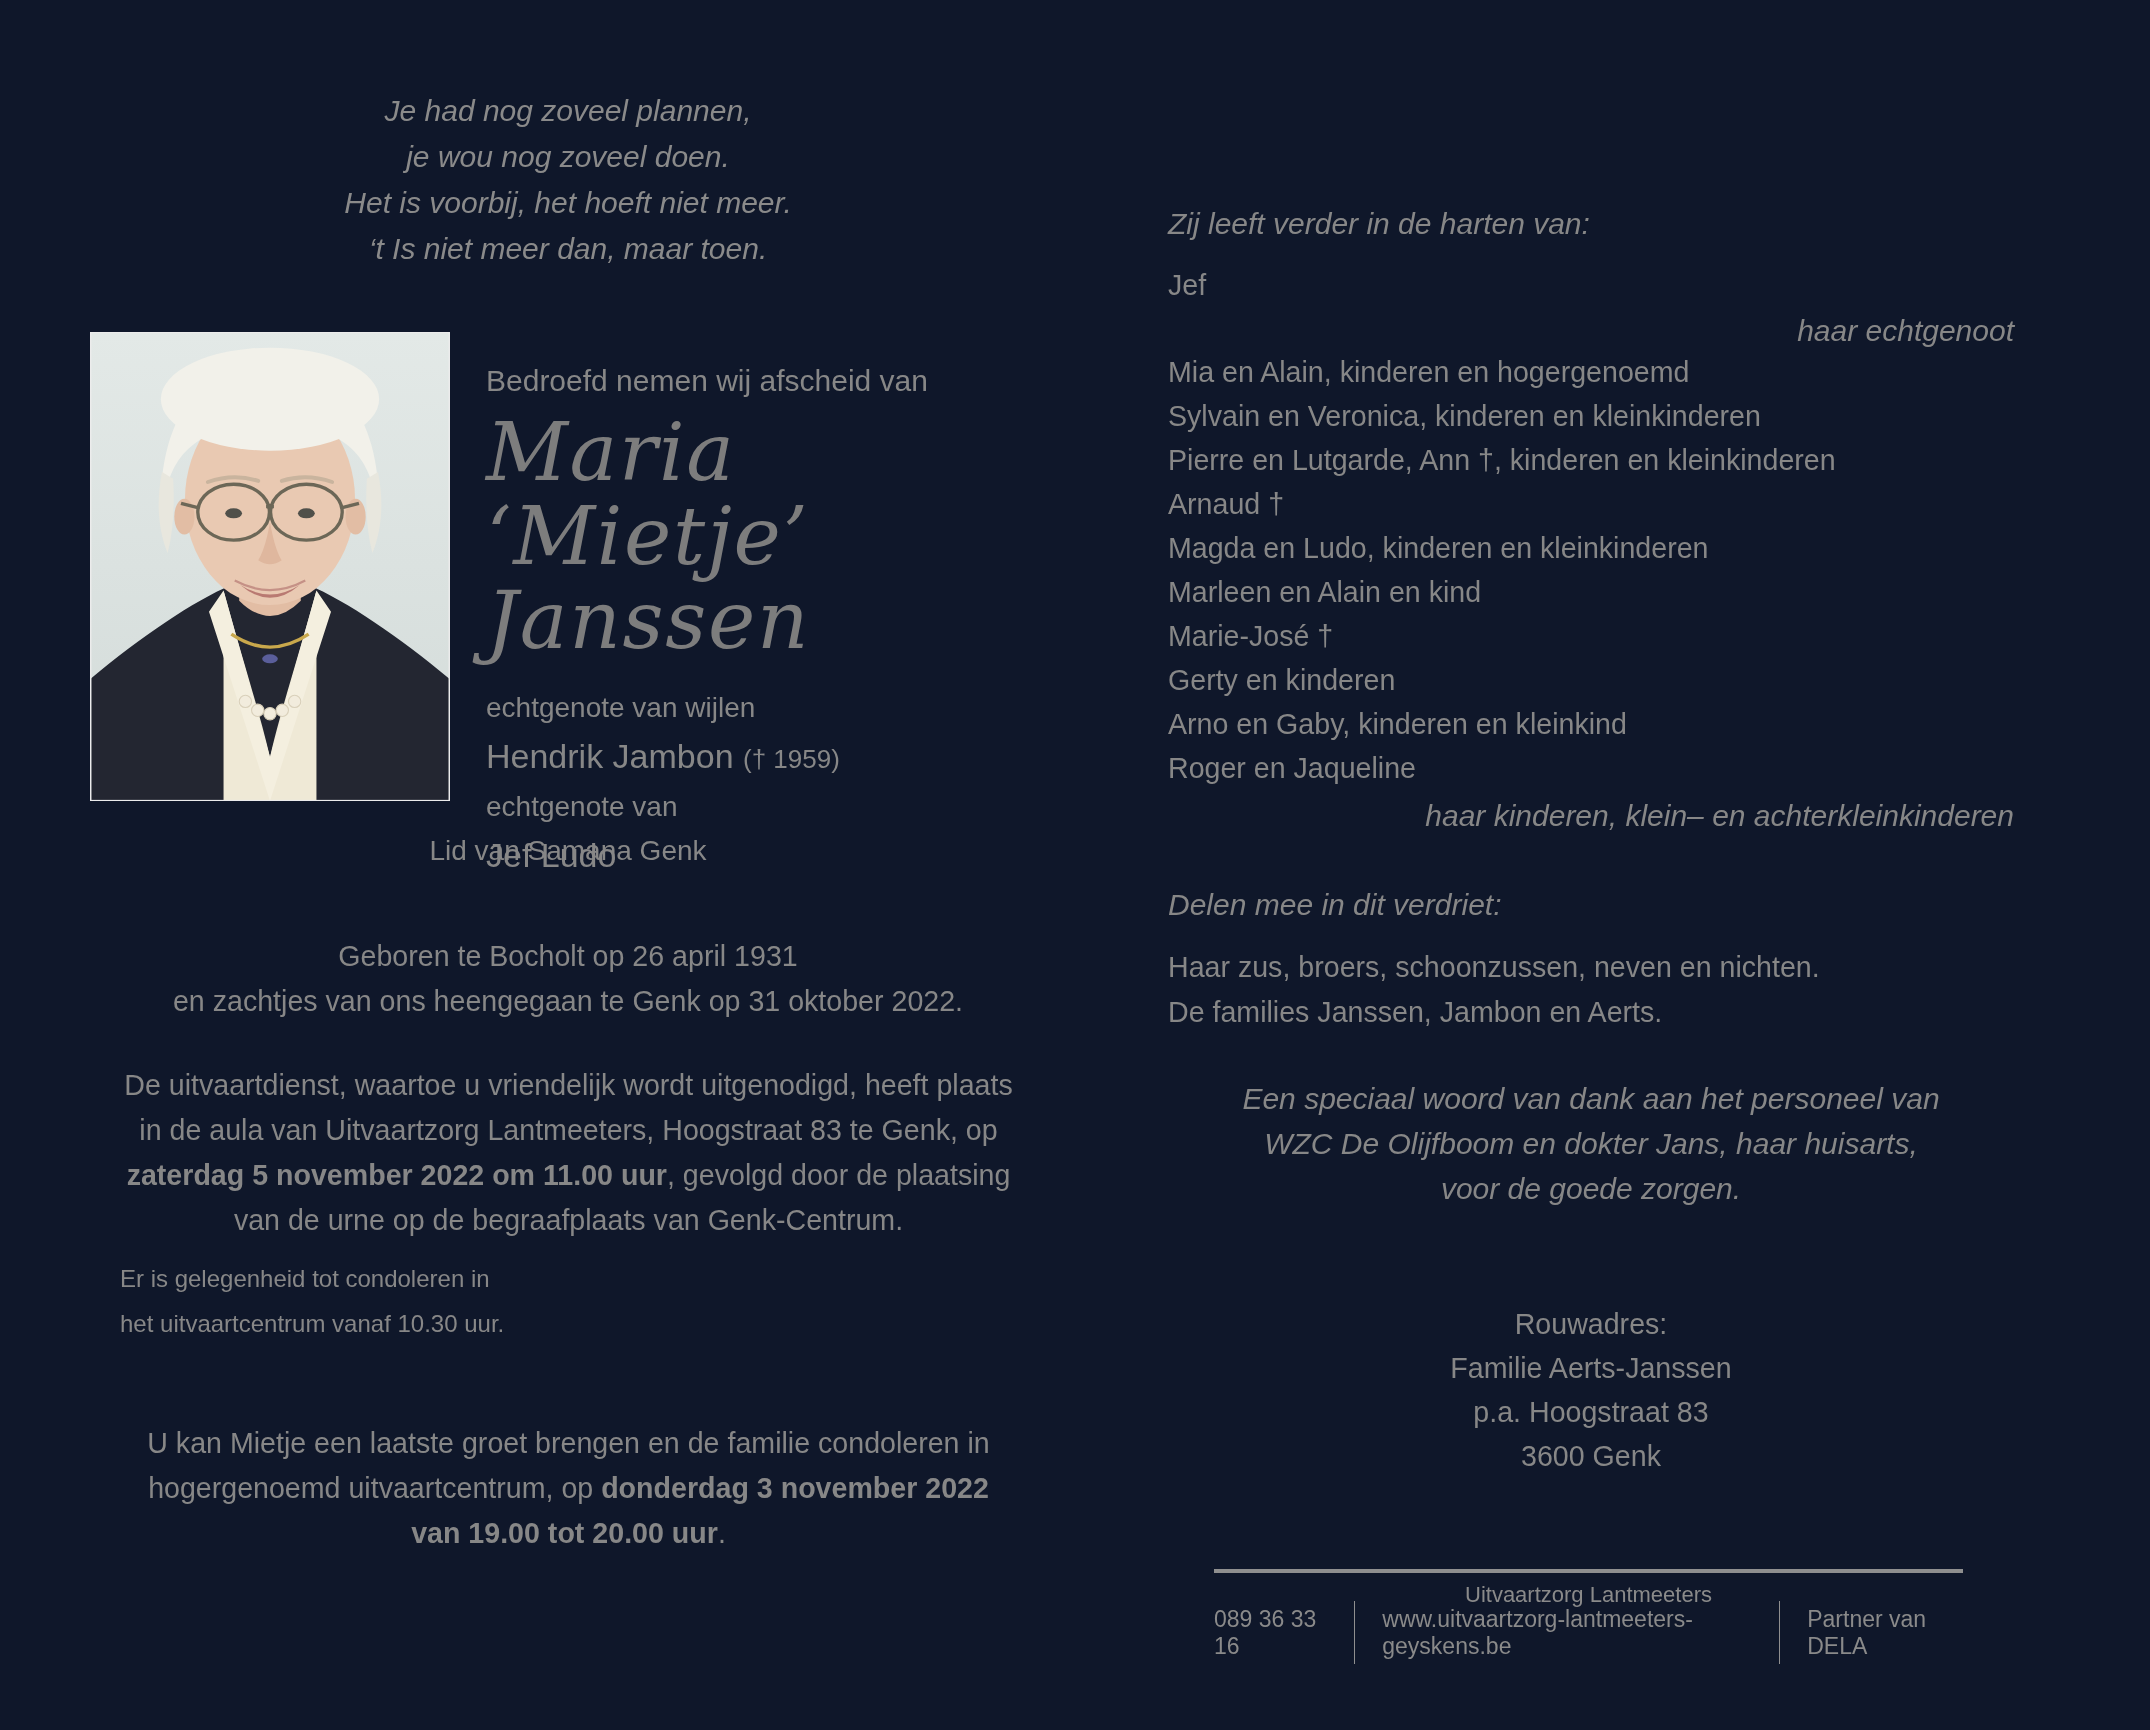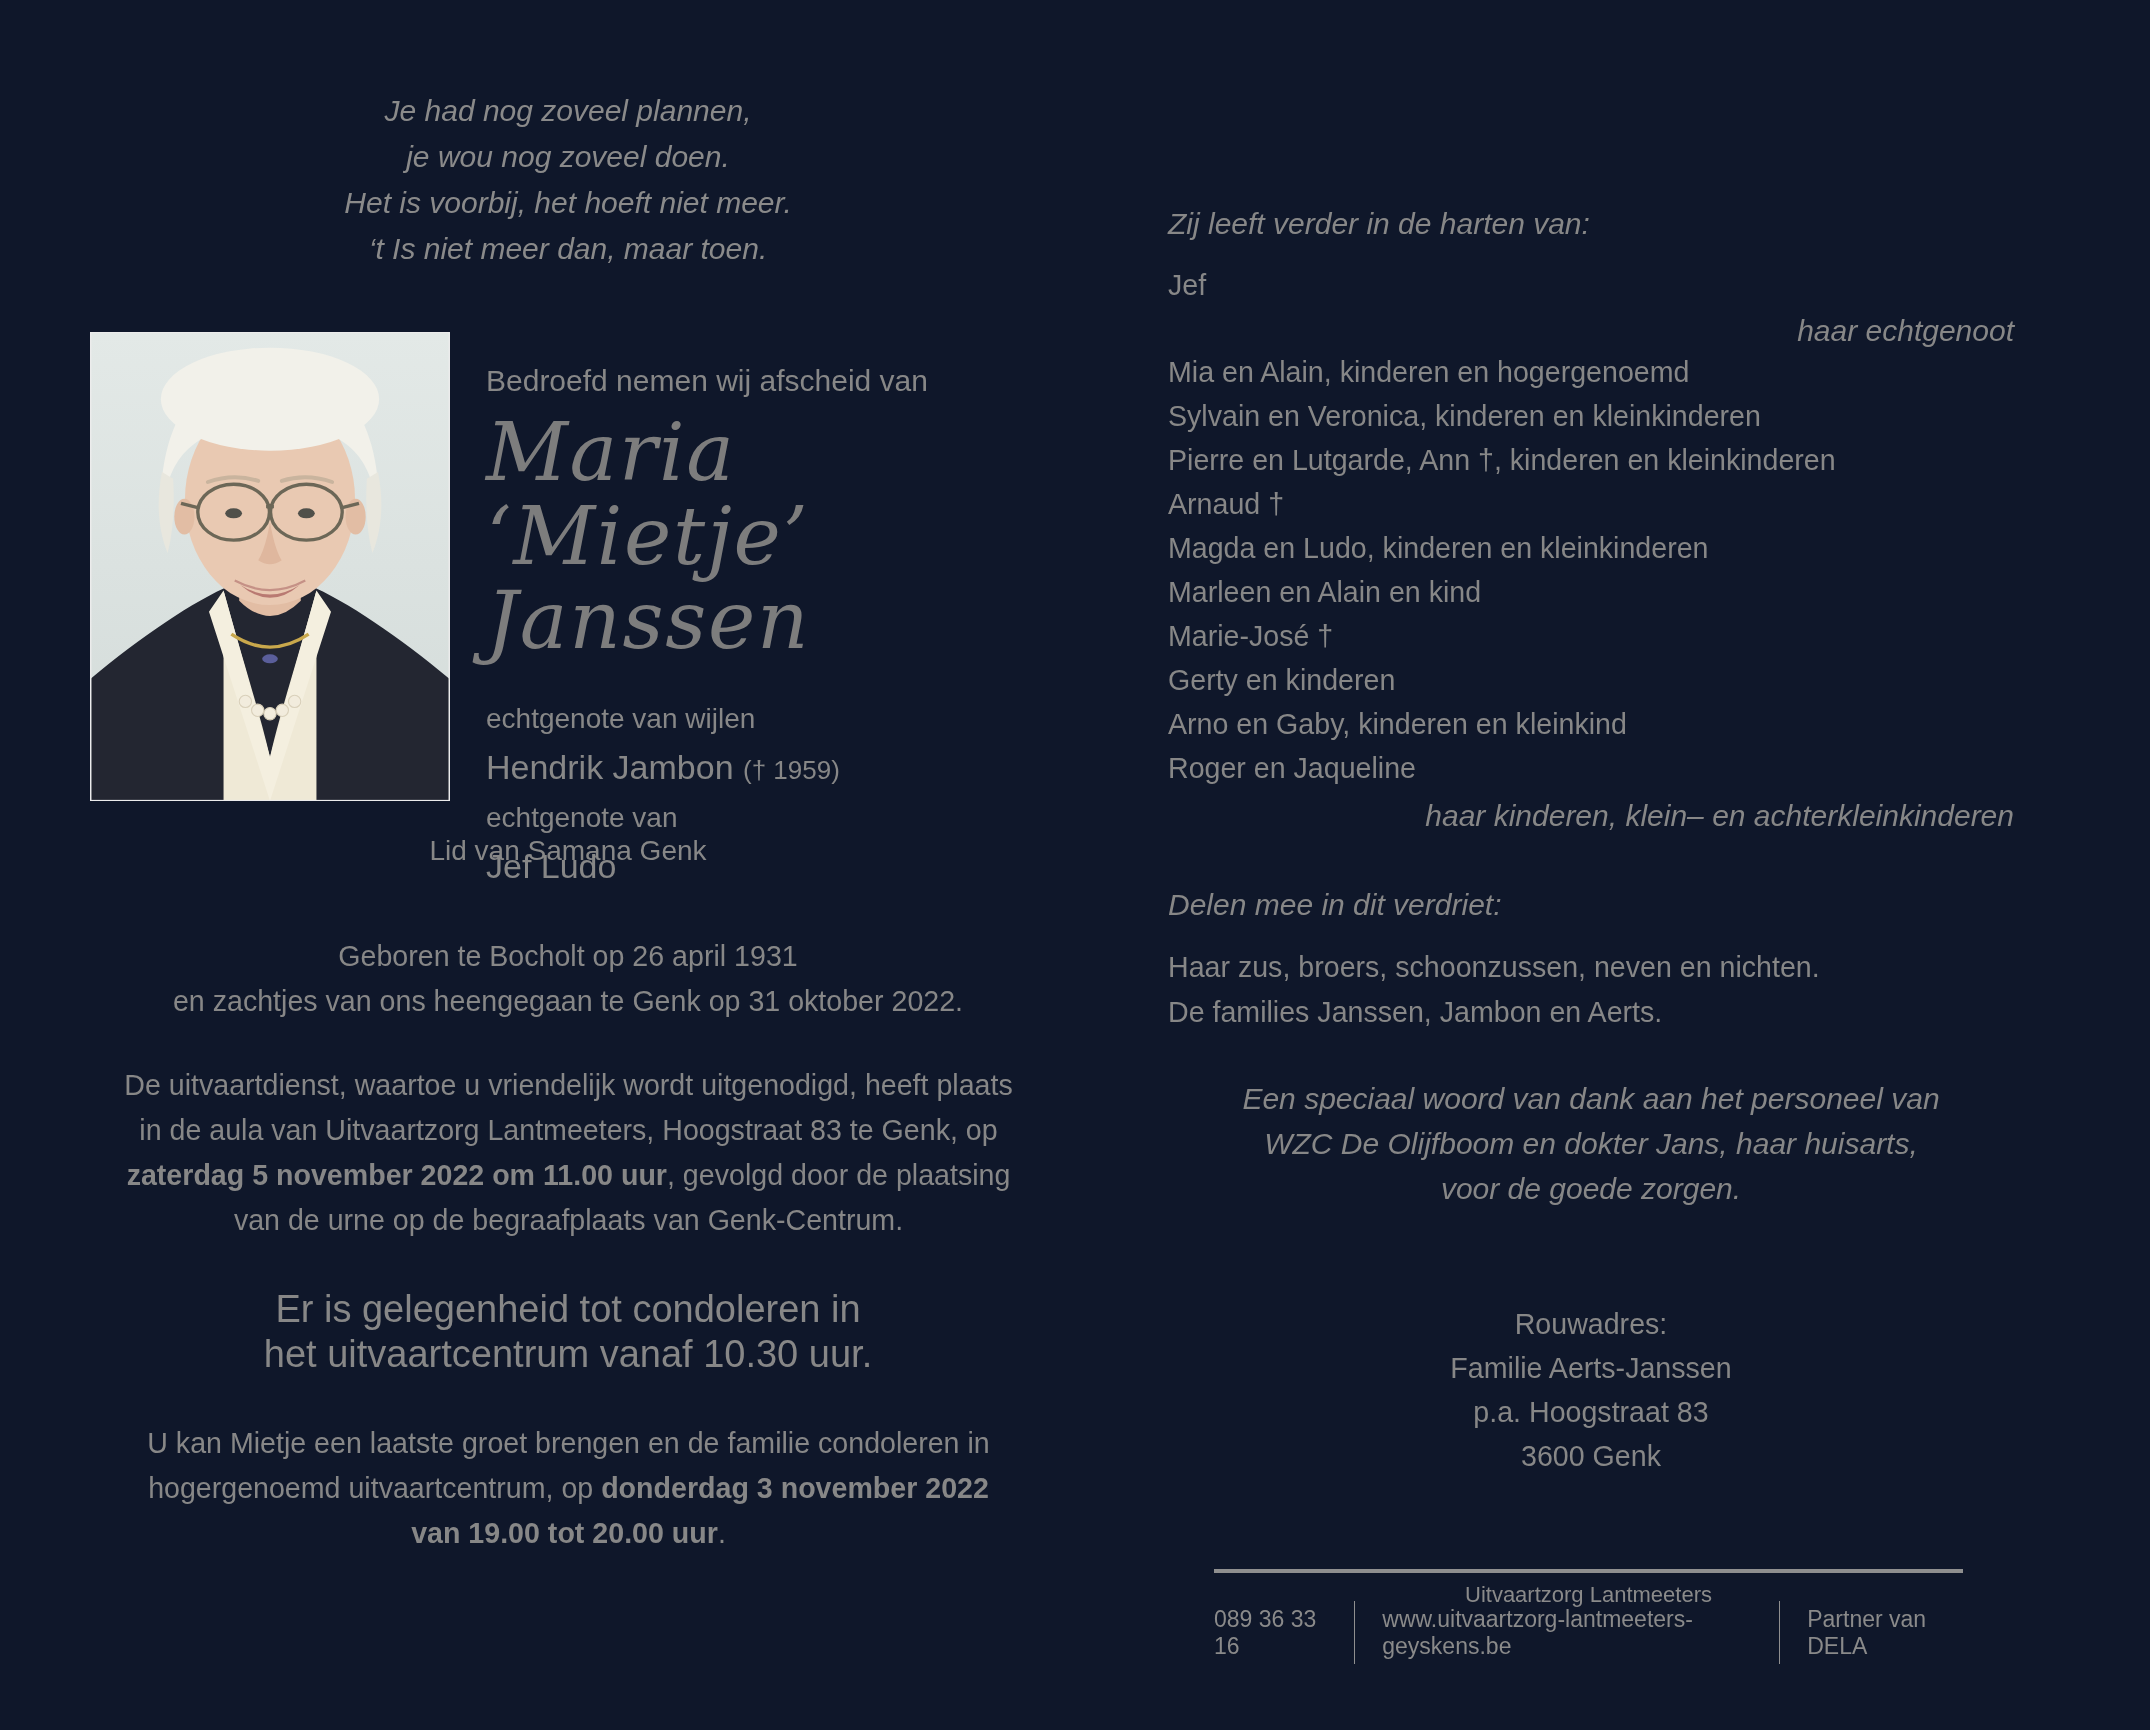--- a/index.html
+++ b/index.html
@@ -28,40 +28,40 @@
 
   .name-block { left: 486px; top: 363px; width: 552px; }
   .intro-line { font-size: 30px; line-height: 35px; }
   .deceased-name {
     font-family: "DejaVu Serif", serif;
     font-style: italic;
     font-size: 80px; line-height: 84px;
     color: #7d7d7d; letter-spacing: 1.7px;
   }
   .deceased-name.first { margin-top: 13.4px; }
-  .rel-block { margin-top: 32px; }
+  .rel-block { margin-top: 21px; }
   .rel-label { font-size: 28px; line-height: 48px; }
   .rel-name  { font-size: 34px; line-height: 48px; }
   .rel-suffix { font-size: 26px; }
 
   .membership {
     left: 120px; top: 833px; width: 896px;
     text-align: center; font-size: 28px; line-height: 35px;
   }
   .birth-block {
     left: 120px; top: 934px; width: 896px;
     text-align: center; font-size: 28.6px; line-height: 45px;
   }
   .service-block {
     left: 112px; top: 1063px; width: 913px;
     text-align: center; font-size: 28.6px; line-height: 45px;
   }
   .condoleren-block {
-    left: 120px; top: 1287px; width: 896px;
-    text-align: center; font-size: 38px; line-height: 45px;
+    left: 120px; top: 1256px; width: 896px;
+    text-align: left; font-size: 24px; line-height: 45px;
   }
   .visit-block {
     left: 112px; top: 1421px; width: 913px;
     text-align: center; font-size: 28.6px; line-height: 45px;
   }
   .b { font-weight: 700; }
 
   
   .rc { left: 1168px; width: 846px; }
   .rc-heading { top: 206px; font-style: italic; font-size: 30px; line-height: 35px; }

